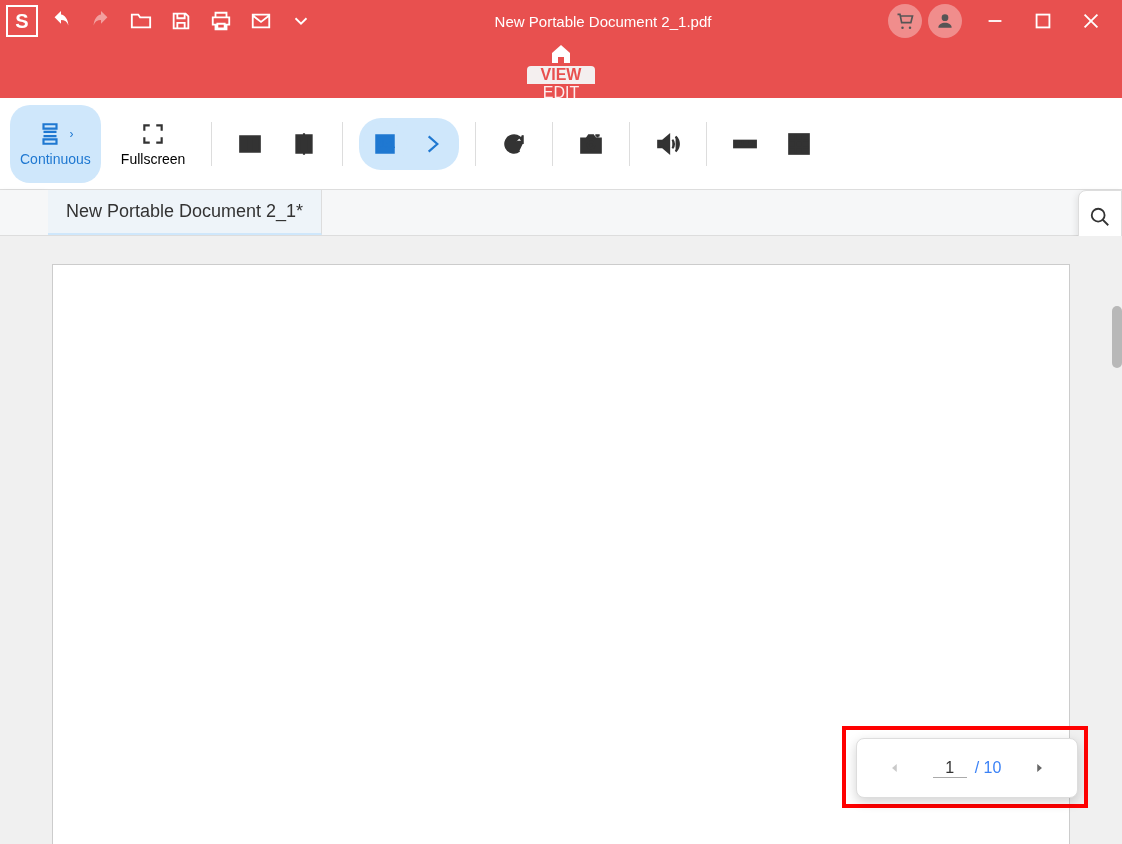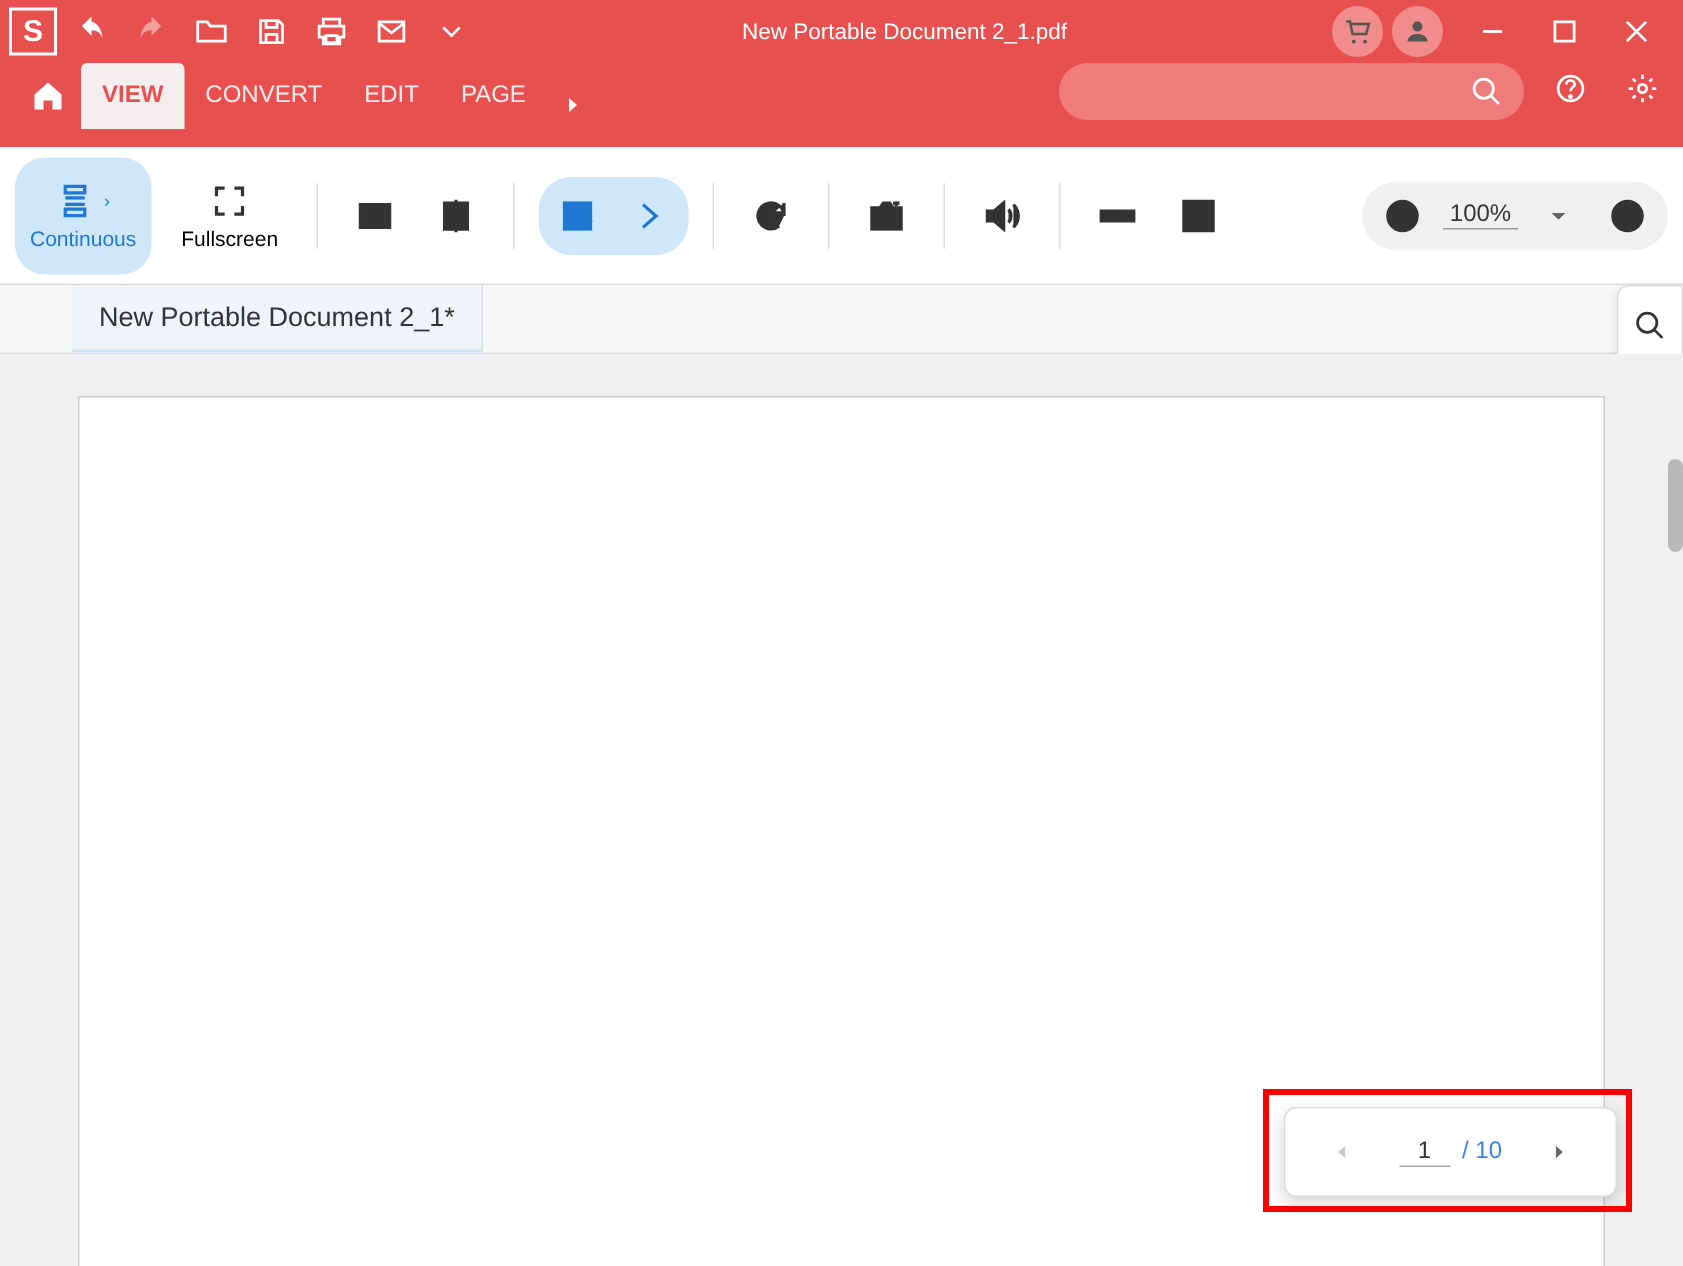--- a/index.html
+++ b/index.html
@@ -40,23 +40,25 @@
   .circle-btn svg { width:20px; height:20px; fill:#555; }
 
   .win-controls { display:flex; gap:14px; margin-left:10px; margin-right:8px; }
   .win-controls .tb-icon svg { stroke:#fff; stroke-width:2; fill:none; }
 
   
   .menubar {
     background: #e8504f;
     height: 56px;
     display: flex;
+    align-items: center;
     color: #fff;
     padding: 0 10px;
     gap: 0;
+    flex-direction: column;
   }
   .home-btn {
     width: 44px; height:44px;
     display:flex;align-items:center;justify-content:center;
     cursor:pointer;
   }
   .home-btn svg { width:24px;height:24px;fill:#fff; }
   .tab-item {
     padding: 0 14px;
     font-size: 16px;
@@ -318,21 +320,20 @@
   </div>
 </div>
 
 <div class="menubar">
   <div class="home-btn">
       <svg viewBox="0 0 24 24">
         <path d="M3 11l9-8 9 8v10h-6v-6h-6v6H3z"></path>
       </svg>
     </div>
   <div class="tab-item active">VIEW</div>
-  <div class="tab-item">CONVERT</div>
   <div class="tab-item">EDIT</div>
   <div class="tab-item">PAGE</div>
   <div class="tab-more">
       <svg viewBox="0 0 24 24">
         <path d="M8 5l8 7-8 7"></path>
       </svg>
     </div>
   <div class="search-pill">
       <svg viewBox="0 0 24 24">
         <circle cx="10" cy="10" r="7" fill="none" stroke="#fff" stroke-width="2"></circle>
@@ -424,41 +425,20 @@
         <path d="M6 9v3M10 9v3M14 9v3M18 9v3"></path>
       </svg>
     </div>
   <div class="rib-icon">
       <svg viewBox="0 0 24 24" fill="none" stroke-width="2">
         <rect x="3" y="3" width="18" height="18"></rect>
         <path d="M9 3v18M15 3v18M3 9h18M3 15h18"></path>
       </svg>
     </div>
 
-  <div class="zoom-group">
-    <div class="rib-icon">
-        <svg viewBox="0 0 24 24" fill="none" stroke="#333" stroke-width="2">
-          <circle cx="12" cy="12" r="9"></circle>
-          <line x1="7" y1="12" x2="17" y2="12"></line>
-        </svg>
-      </div>
-    <span class="zoom-val">100%</span>
-    <div class="rib-icon chev">
-        <svg viewBox="0 0 24 24">
-          <path d="M6 9l6 6 6-6"></path>
-        </svg>
-      </div>
-    <div class="rib-icon">
-        <svg viewBox="0 0 24 24" fill="none" stroke="#333" stroke-width="2">
-          <circle cx="12" cy="12" r="9"></circle>
-          <line x1="7" y1="12" x2="17" y2="12"></line>
-          <line x1="12" y1="7" x2="12" y2="17"></line>
-        </svg>
-      </div>
-  </div>
 </div>
 
 <div class="left-sidebar">
   <div class="sb-icon">
       <svg viewBox="0 0 24 24">
         <rect x="3" y="4" width="18" height="16"></rect>
         <line x1="9" y1="4" x2="9" y2="20"></line>
       </svg>
     </div>
   <div class="sb-icon">

